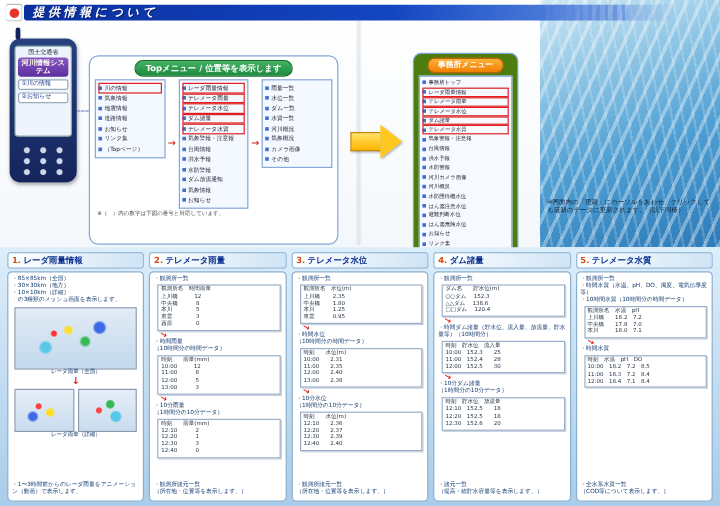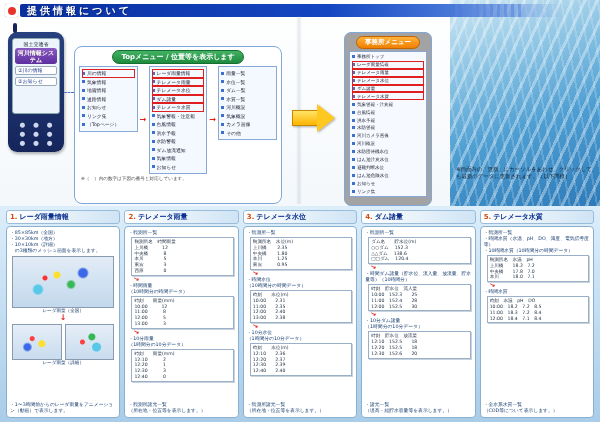--- a/index.html
+++ b/index.html
@@ -11,21 +11,21 @@
   }
   
   .photo{
     position:absolute;right:0;top:0;width:150px;height:206px;
     background:
       repeating-linear-gradient(115deg,rgba(255,255,255,.35) 0 3px,rgba(255,255,255,0) 3px 11px),
       repeating-linear-gradient(80deg,rgba(255,255,255,.18) 0 2px,rgba(255,255,255,0) 2px 9px),
       linear-gradient(160deg,#cfe8f4 0%,#8cc4e4 30%,#4e9ed2 60%,#2d7ab8 100%);
   }
   
-  .titlebar{position:absolute;left:5px;top:3px;height:15px;width:575px;display:flex;align-items:center;}
+  .titlebar{position:absolute;left:5px;top:3px;height:15px;width:575px;display:flex;align-items:center;font-style:italic;}
   .dot-box{width:13px;height:13px;background:#fff;border-radius:2px;display:flex;align-items:center;justify-content:center;margin-right:2px;box-shadow:0 0 1px rgba(0,0,0,.4);}
   .dot{width:8px;height:8px;border-radius:50%;background:#e8332a;}
   .bar{flex:1;height:13px;display:flex;align-items:center;
     background:linear-gradient(90deg,#0a2f9e 0%,#1446c2 55%,#4a7ad8 78%,rgba(140,180,235,0) 97%);
     border-radius:2px;}
   .bar h1{margin:0;font-size:10px;line-height:13px;color:#fff;font-weight:bold;letter-spacing:3px;padding-left:7px;text-shadow:1px 1px 0 rgba(0,0,0,.35);}
   .stripes{position:absolute;right:55px;top:1px;width:70px;height:13px;
     background:repeating-linear-gradient(90deg,rgba(90,130,220,.55) 0 3px,rgba(255,255,255,0) 3px 7px);}
   
   .phone{position:absolute;left:8px;top:32px;width:56px;height:120px;background:linear-gradient(#27407e,#15255c);border-radius:9px;box-shadow:1px 2px 3px rgba(0,0,0,.3);}
@@ -57,21 +57,21 @@
   .sq{width:3px;height:3px;background:#3f6fd0;flex:0 0 3px;}
   .mi-label{font-size:4.8px;color:#223;white-space:nowrap;overflow:hidden;}
   .mi.hl{outline:1px solid #e02020;outline-offset:-1px;}
   .arrow-red{align-self:center;color:#e02020;font-size:8px;font-weight:bold;line-height:8px;flex:0 0 auto;}
   .panel-note{font-size:4.6px;color:#444;padding:2px 6px;line-height:5.5px;}
   
   .big-arrow{position:absolute;left:292px;top:104px;display:flex;align-items:center;filter:drop-shadow(1px 1px 1px rgba(0,0,0,.3));}
   .ba-shaft{width:24px;height:14px;background:linear-gradient(#ffe468,#ffb400);border:1px solid #c88800;border-right:none;}
   .ba-head{width:0;height:0;border-left:18px solid #ffc820;border-top:14px solid transparent;border-bottom:14px solid transparent;}
   
-  .office-panel{position:absolute;left:344px;top:32px;width:88px;height:174px;background:#a3a3a3;border:1.5px solid #7fa8d8;border-radius:7px;box-sizing:border-box;}
+  .office-panel{position:absolute;left:344px;top:44px;width:88px;height:174px;background:#4d7c0f;border:1.5px solid #7fa8d8;border-radius:7px;box-sizing:border-box;}
   .office-list{border:1px solid #88a8d8;background:#f6f9ff;margin:1px 4px;padding:1px 2px;}
   .office-list .mi{height:7.9px;}
   .office-list .mi-label{font-size:4.5px;}
   
   .photo-note{position:absolute;left:456px;top:166px;width:136px;font-size:5.4px;line-height:7px;color:#10233a;}
   .fold{position:absolute;left:296px;top:16px;width:6px;height:188px;background:linear-gradient(90deg,transparent,rgba(110,130,155,.18),transparent);}
   
   .lower{position:absolute;left:0;top:206px;right:0;bottom:0;background:linear-gradient(#ddeefb,#a9cce8);display:flex;gap:4px;padding:4px 6px;box-sizing:border-box;}
   .panel{flex:1;display:flex;flex-direction:column;min-width:0;}
   .panel-title{height:12px;display:flex;align-items:center;gap:2px;font-size:7px;font-weight:bold;color:#0a2f8e;background:linear-gradient(90deg,#ffffff,#cfe4f5);border:1px solid #9bbcd8;border-radius:3px;padding:0 3px;white-space:nowrap;overflow:hidden;}

